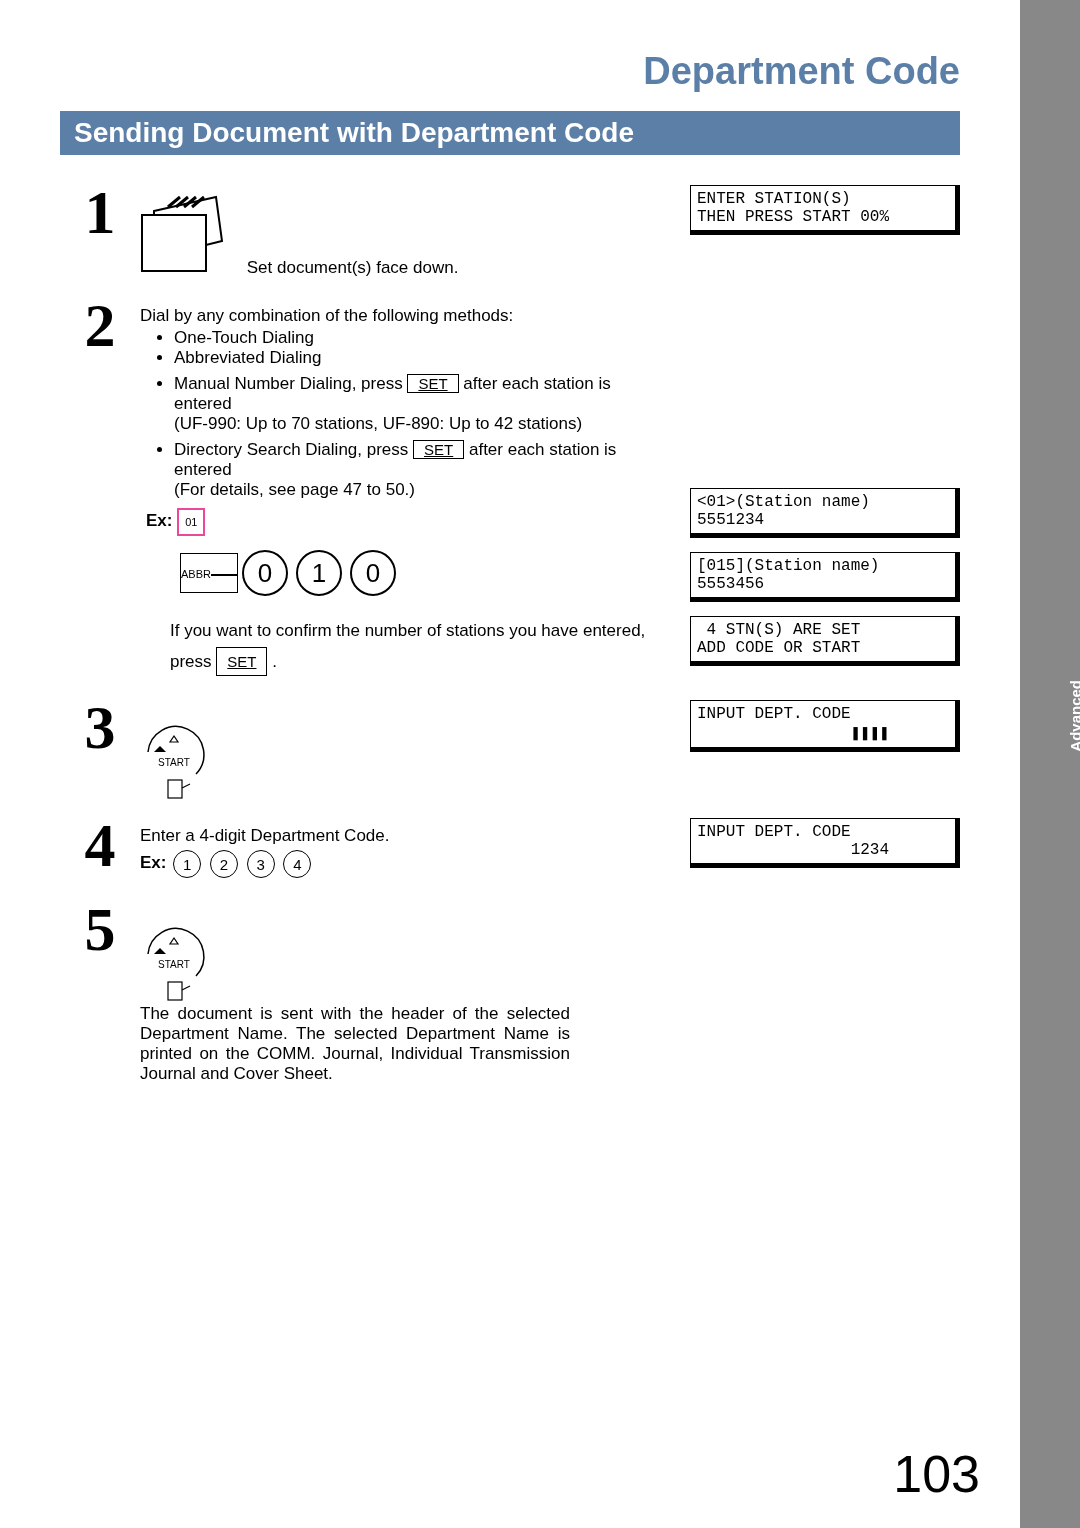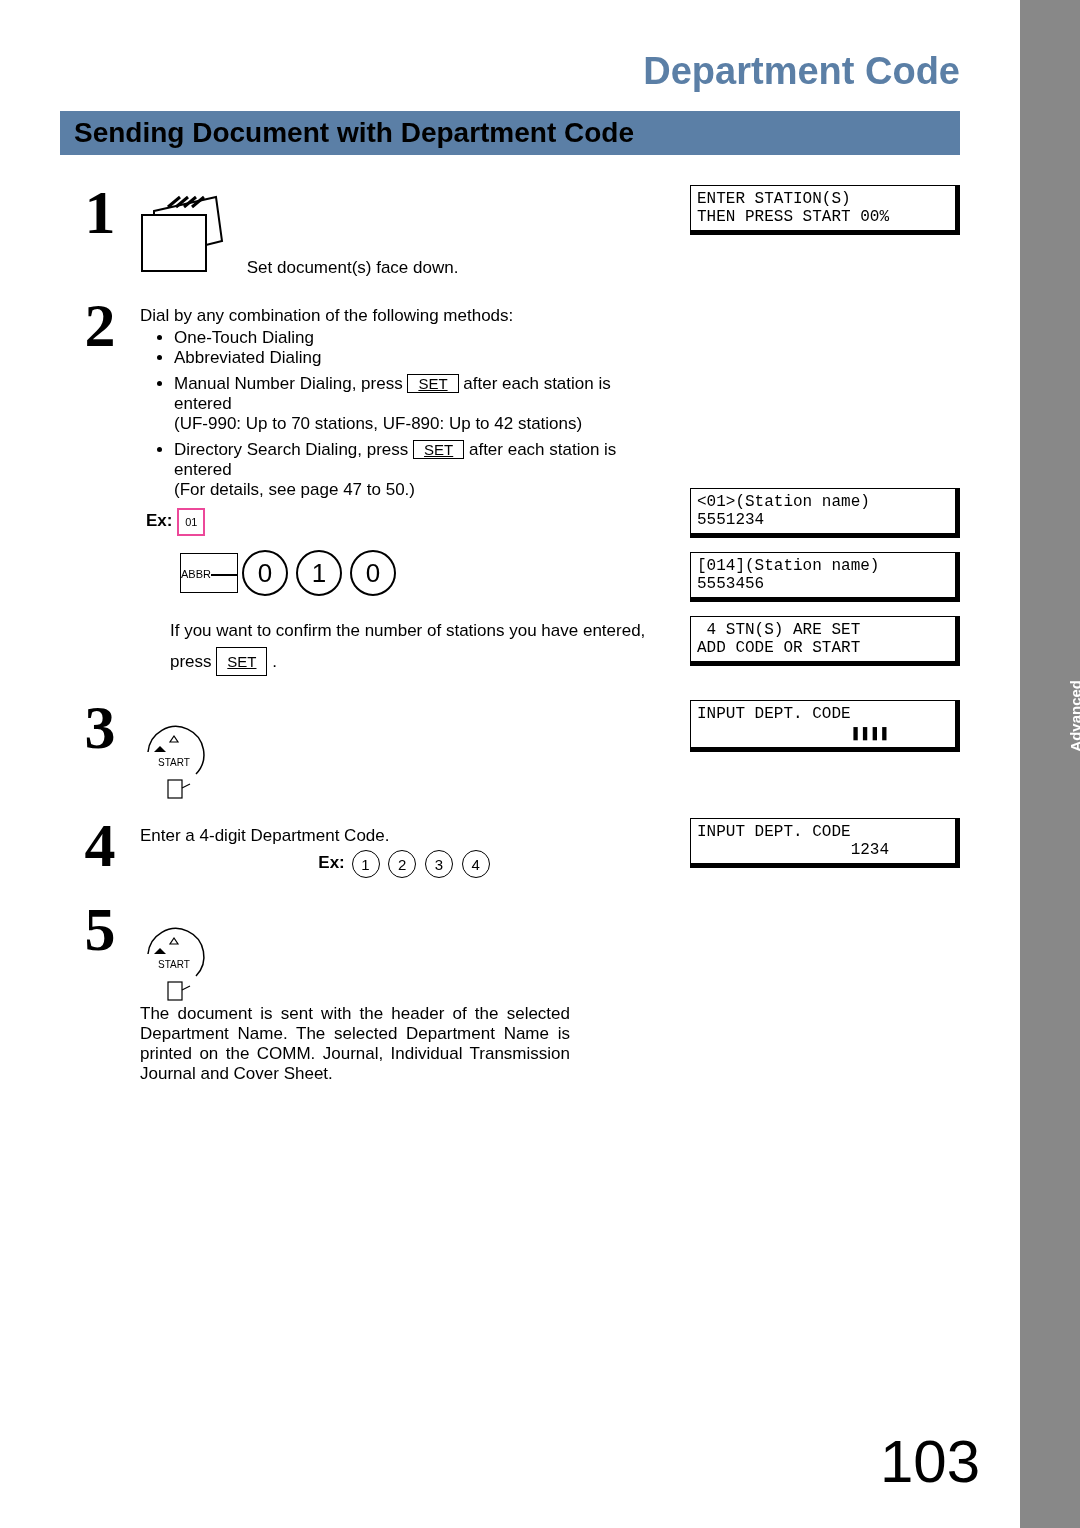--- a/index.html
+++ b/index.html
@@ -42,21 +42,21 @@
   }
   .title {
     color: #5b7fa6;
     font-size: 38px;
     font-weight: bold;
     text-align: right;
     margin-right: 60px;
   }
   .section-bar {
     background: #5b7fa6;
-    color: #000000;
+    color: #ffffff;
     font-size: 28px;
     font-weight: bold;
     padding: 6px 14px;
     margin-top: 18px;
     margin-right: 60px;
   }
   .content {
     margin-top: 30px;
     margin-right: 60px;
     position: relative;
@@ -161,23 +161,23 @@
   }
   .onetouch-box {
     display:inline-block;
     border:2px solid #ec4899;
     padding:6px 6px;
     font-size:11px;
     vertical-align: baseline;
   }
   .pagenum {
     position: absolute;
-    bottom: 32px;
+    bottom: 24px;
     right: 100px;
-    font-size: 60px;
+    font-size: 52px;
     font-weight: normal;
     font-family: Arial, sans-serif;
   }
 </style>
 </head>
 <body>
 
 <div class="gray-sidebar">
   <div class="tab-label"><span style="white-space:pre;">Advanced
 Features</span></div>
@@ -253,21 +253,21 @@
 
         <div style="margin-top:20px; margin-left:30px; line-height:1.8;">
           <span>If you want to confirm the number of stations you have entered, press </span>
           <span class="set-box">SET</span>
           <span>.</span>
         </div>
       </div>
       <div class="step-right" style="padding-top:190px;">
         <div class="lcd"><span>&lt;01&gt;(Station name)</span>
 <span>5551234</span></div>
-        <div class="lcd"><span>[014](Station name)</span>
+        <div class="lcd"><span>[015](Station name)</span>
 <span>5553456</span></div>
         <div class="lcd"><span> 4 STN(S) ARE SET</span>
 <span>ADD CODE OR START</span></div>
       </div>
     </div>
 
     <div class="step-row">
       <div class="step-num">3</div>
       <div class="step-body">
         <div class="start-btn">
@@ -284,21 +284,21 @@
       <div class="step-right">
         <div class="lcd"><span>INPUT DEPT. CODE</span>
 <span>                ❚❚❚❚</span></div>
       </div>
     </div>
 
     <div class="step-row">
       <div class="step-num">4</div>
       <div class="step-body">
         <div>Enter a 4-digit Department Code.</div>
-        <div style="margin-top:4px;text-align:center;">
+        <div style="margin-top:4px;">
           <b>Ex:</b>
           <span class="round-key-small">1</span>
           <span class="round-key-small">2</span>
           <span class="round-key-small">3</span>
           <span class="round-key-small">4</span>
         </div>
       </div>
       <div class="step-right">
         <div class="lcd"><span>INPUT DEPT. CODE</span>
 <span>                1234</span></div>

